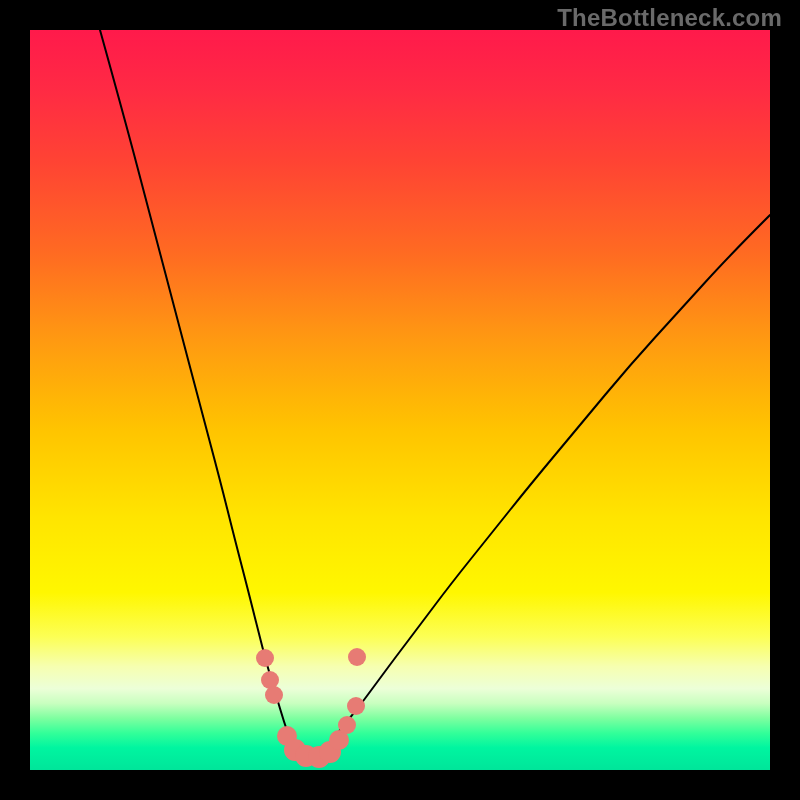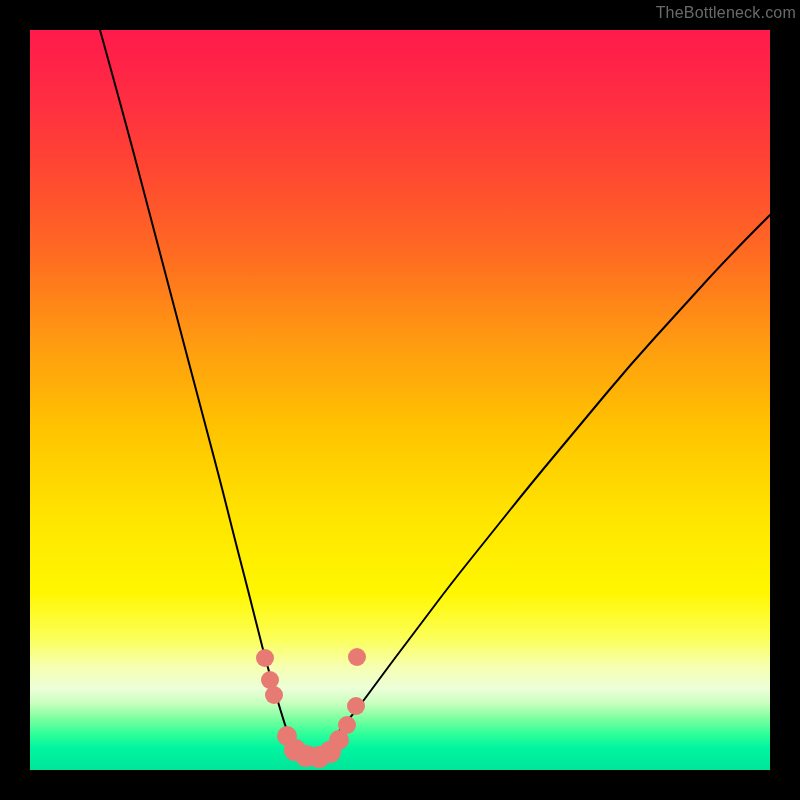--- a/index.html
+++ b/index.html
@@ -41,24 +41,24 @@
       #00e59a 100%
     );
   }
   svg.curves {
     position: absolute;
     inset: 0;
   }
   .watermark {
     position: absolute;
     top: 4px;
-    right: 4px;
+    right: 18px;
     color: #6a6a6a;
-    font-size: 16px;
-    font-weight: 400;
+    font-size: 24px;
+    font-weight: 700;
     letter-spacing: 0.2px;
     user-select: none;
   }
 </style>
 </head>
 <body>
 
 <div class="watermark">TheBottleneck.com</div>
 
 <div class="frame">

